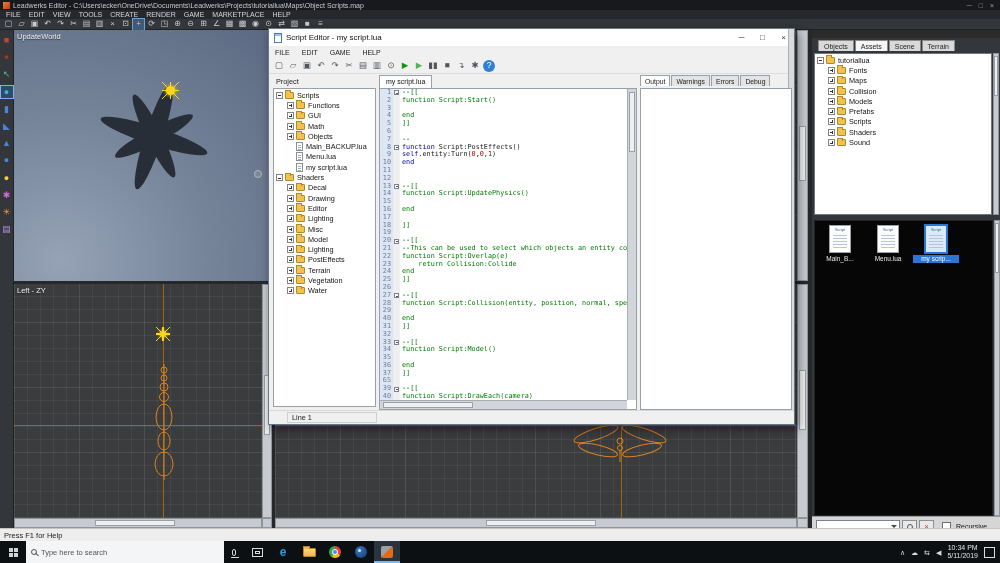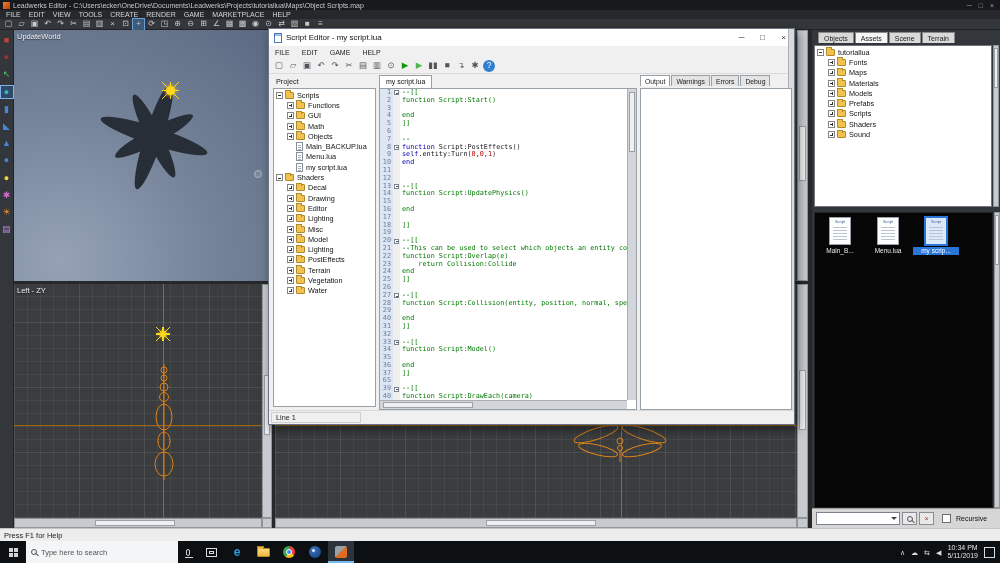--- a/index.html
+++ b/index.html
@@ -68,21 +68,21 @@
   .sbt{position:absolute;background:#edeff1;border:1px solid #9aa0a6;}
   #sb-left-v{left:262px;top:284px;width:10px;height:234px;}
   #sb-left-h{left:14px;top:518px;width:248px;height:10px;}
   #sb-corner-left{left:262px;top:518px;width:10px;height:10px;}
   #sb-tr-v{left:797px;top:30px;width:11px;height:251px;}
   #sb-br-v{left:797px;top:284px;width:11px;height:234px;}
   #sb-right-h{left:275px;top:518px;width:522px;height:10px;}
   #sb-corner-right{left:797px;top:518px;width:11px;height:10px;}
 
   
-  #rightpanel{left:812px;top:30px;width:188px;height:498px;background:#33363a;}
+  #rightpanel{left:812px;top:38px;width:188px;height:498px;background:#33363a;}
   #rp-tabs{position:absolute;left:6px;top:2px;display:flex;}
   .rtab{font-size:7px;color:#222;background:#d9d9d9;border:1px solid #8a8a8a;border-bottom:none;
     padding:2px 5px 1px;margin-right:1px;}
   .rtab.active{background:#f6f6f6;}
   #rp-tree{position:absolute;left:2px;top:15px;width:178px;height:162px;background:#fff;
     border:1px solid #70757c;overflow:hidden;padding:1px;}
   #rp-sb1{left:181px;top:15px;width:6px;height:162px;}
   #rp-thumbs{position:absolute;left:2px;top:182px;width:179px;height:296px;background:#060606;
     border:1px solid #222;display:flex;align-items:flex-start;padding:4px 2px;gap:2px;}
   #rp-sb2{left:182px;top:182px;width:6px;height:296px;}
@@ -155,32 +155,32 @@
   #se-code-v{position:absolute;right:0;top:0;width:9px;bottom:9px;background:#d2d6da;border-left:1px solid #a8aeb4;}
   #se-code-v .sbt{left:1px;right:1px;top:3px;height:60px;}
   #se-code-h{position:absolute;left:0;bottom:0;right:9px;height:9px;background:#d2d6da;border-top:1px solid #a8aeb4;}
   #se-code-h .sbt{top:1px;bottom:1px;left:3px;width:90px;}
   #se-outtabs{left:371px;top:46px;display:flex;}
   .otab{font-size:6.8px;padding:2px 4px 1px;background:#e4e4e4;border:1px solid #98a0a8;
     border-bottom:none;color:#222;margin-right:1px;}
   .otab.active{background:#fff;}
   #se-output{left:371px;top:59px;width:152px;height:322px;background:#fff;border:1px solid #98a0a8;}
   #se-status{left:0;bottom:0;right:0;height:14px;background:#f0f0f0;border-top:1px solid #d8d8d8;
-    display:flex;align-items:center;font-size:7.3px;color:#222;}
+    display:flex;align-items:center;font-size:7.3px;color:#222;padding-left:16px;}
   #se-status .cell{border:1px solid #cfcfcf;height:11px;line-height:10px;padding:0 4px;margin-left:2px;min-width:90px;}
 
   
   #statusbar{left:0;top:528px;width:1000px;height:13px;background:#ededed;border-top:1px solid #c4c4c4;
     font-size:7.5px;color:#222;display:flex;align-items:center;padding-left:4px;}
   #taskbar{left:0;top:541px;width:1000px;height:22px;background:#0d1013;display:flex;
     align-items:center;color:#dfe3e6;}
   #tb-start{width:26px;height:22px;display:flex;align-items:center;justify-content:center;flex:none;}
   .winlogo{display:grid;grid-template-columns:4px 4px;grid-template-rows:4px 4px;gap:1px;}
   .winlogo span{background:#cfd4d8;}
-  #tb-search{width:152px;height:22px;background:#f4f5f6;display:flex;align-items:center;gap:4px;
+  #tb-search{width:198px;height:22px;background:#f4f5f6;display:flex;align-items:center;gap:4px;
     padding:0 5px;flex:none;}
   #tb-search .txt{font-size:7.5px;color:#555;white-space:nowrap;}
   .mag{width:6px;height:6px;border:1px solid #555;border-radius:50%;position:relative;flex:none;}
   .mag::after{content:"";position:absolute;width:4px;height:1px;background:#555;right:-3px;bottom:-1px;
     transform:rotate(40deg);}
   .tb-btn{width:20px;height:22px;display:flex;align-items:center;justify-content:center;flex:none;}
   .mic{width:4px;height:7px;border:1px solid #cfd4d8;border-radius:2px;position:relative;}
   .mic::after{content:"";position:absolute;left:-2px;width:8px;bottom:-3px;height:1px;background:#cfd4d8;}
   .tb-app{width:26px;height:22px;display:flex;align-items:center;justify-content:center;flex:none;}
   .tb-app.active{background:#2b333c;box-shadow:inset 0 -2px 0 #76b9ed;}
@@ -379,21 +379,21 @@
         <span class="ind1"></span>
         <span class="exp plus"></span>
         <span class="tico folder"></span>
         <span class="tlabel">Maps</span>
       </div>
 
       <div class="trow">
         <span class="ind1"></span>
         <span class="exp plus"></span>
         <span class="tico folder"></span>
-        <span class="tlabel">Materials</span>
+        <span class="tlabel">Collision</span>
       </div>
 
       <div class="trow">
         <span class="ind1"></span>
         <span class="exp plus"></span>
         <span class="tico folder"></span>
         <span class="tlabel">Models</span>
       </div>
 
       <div class="trow">

